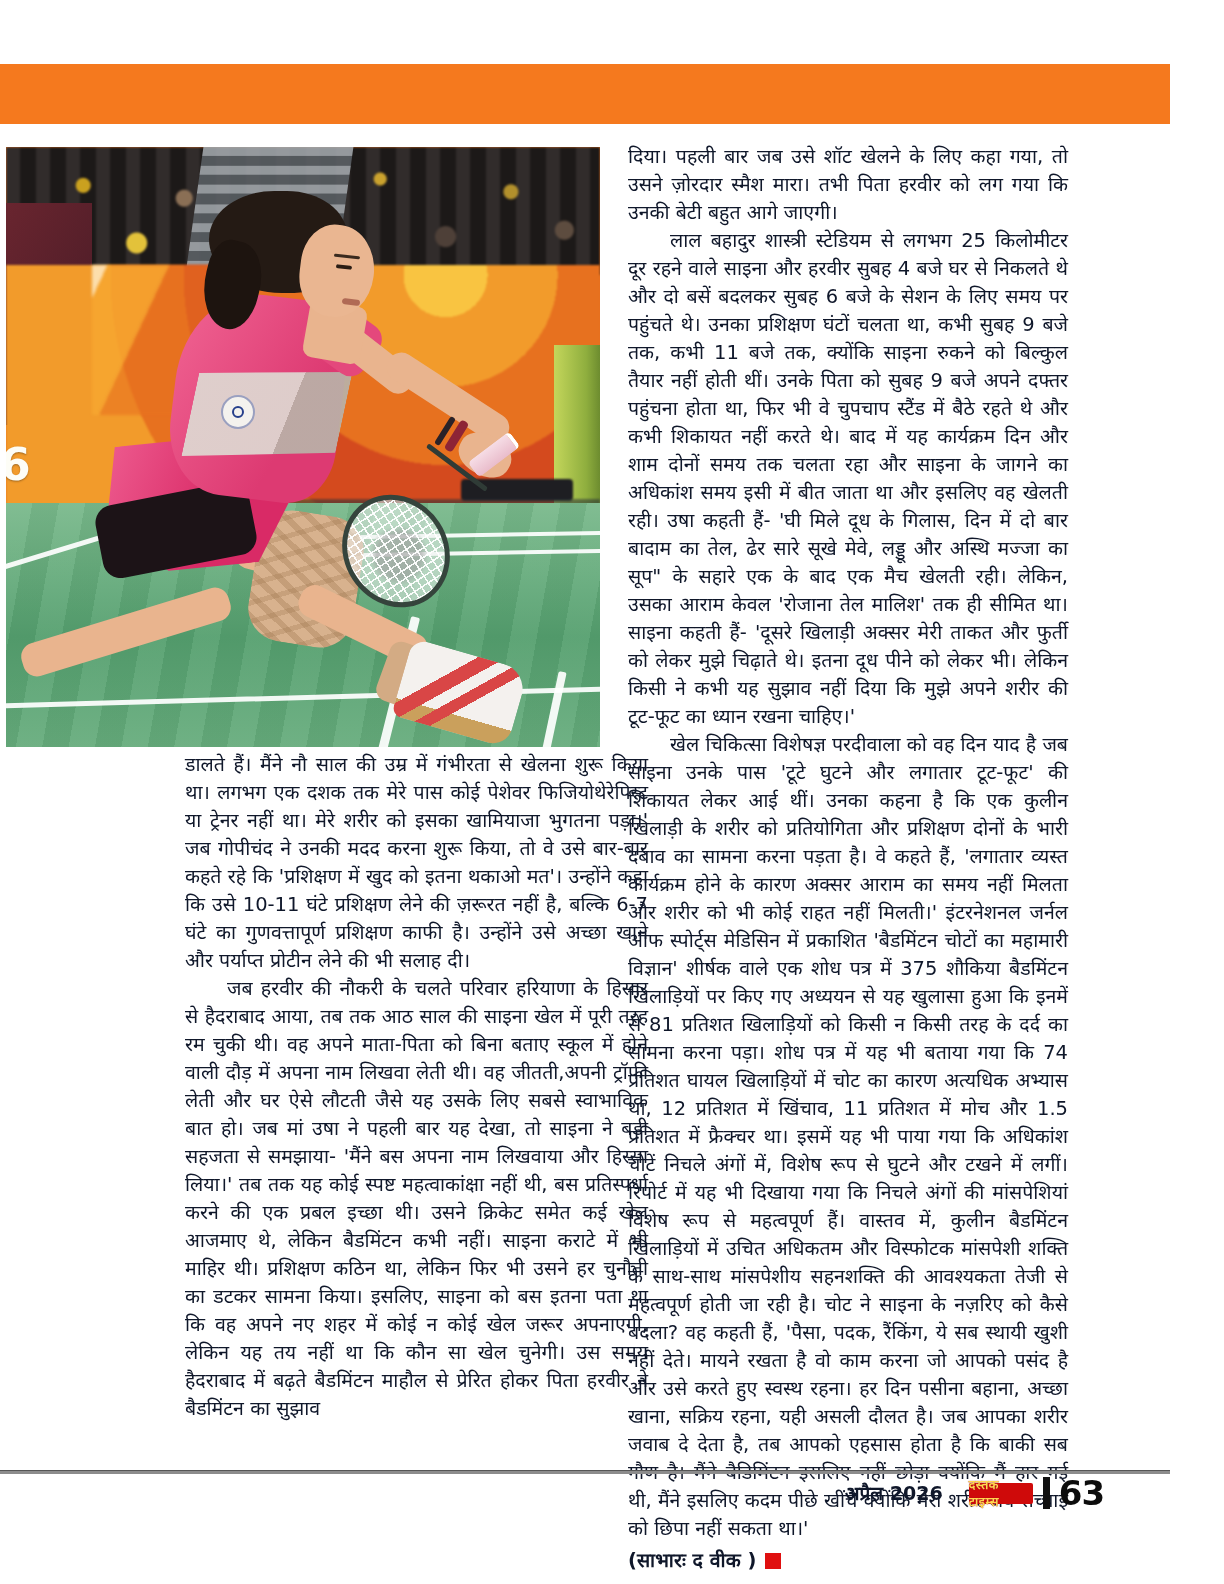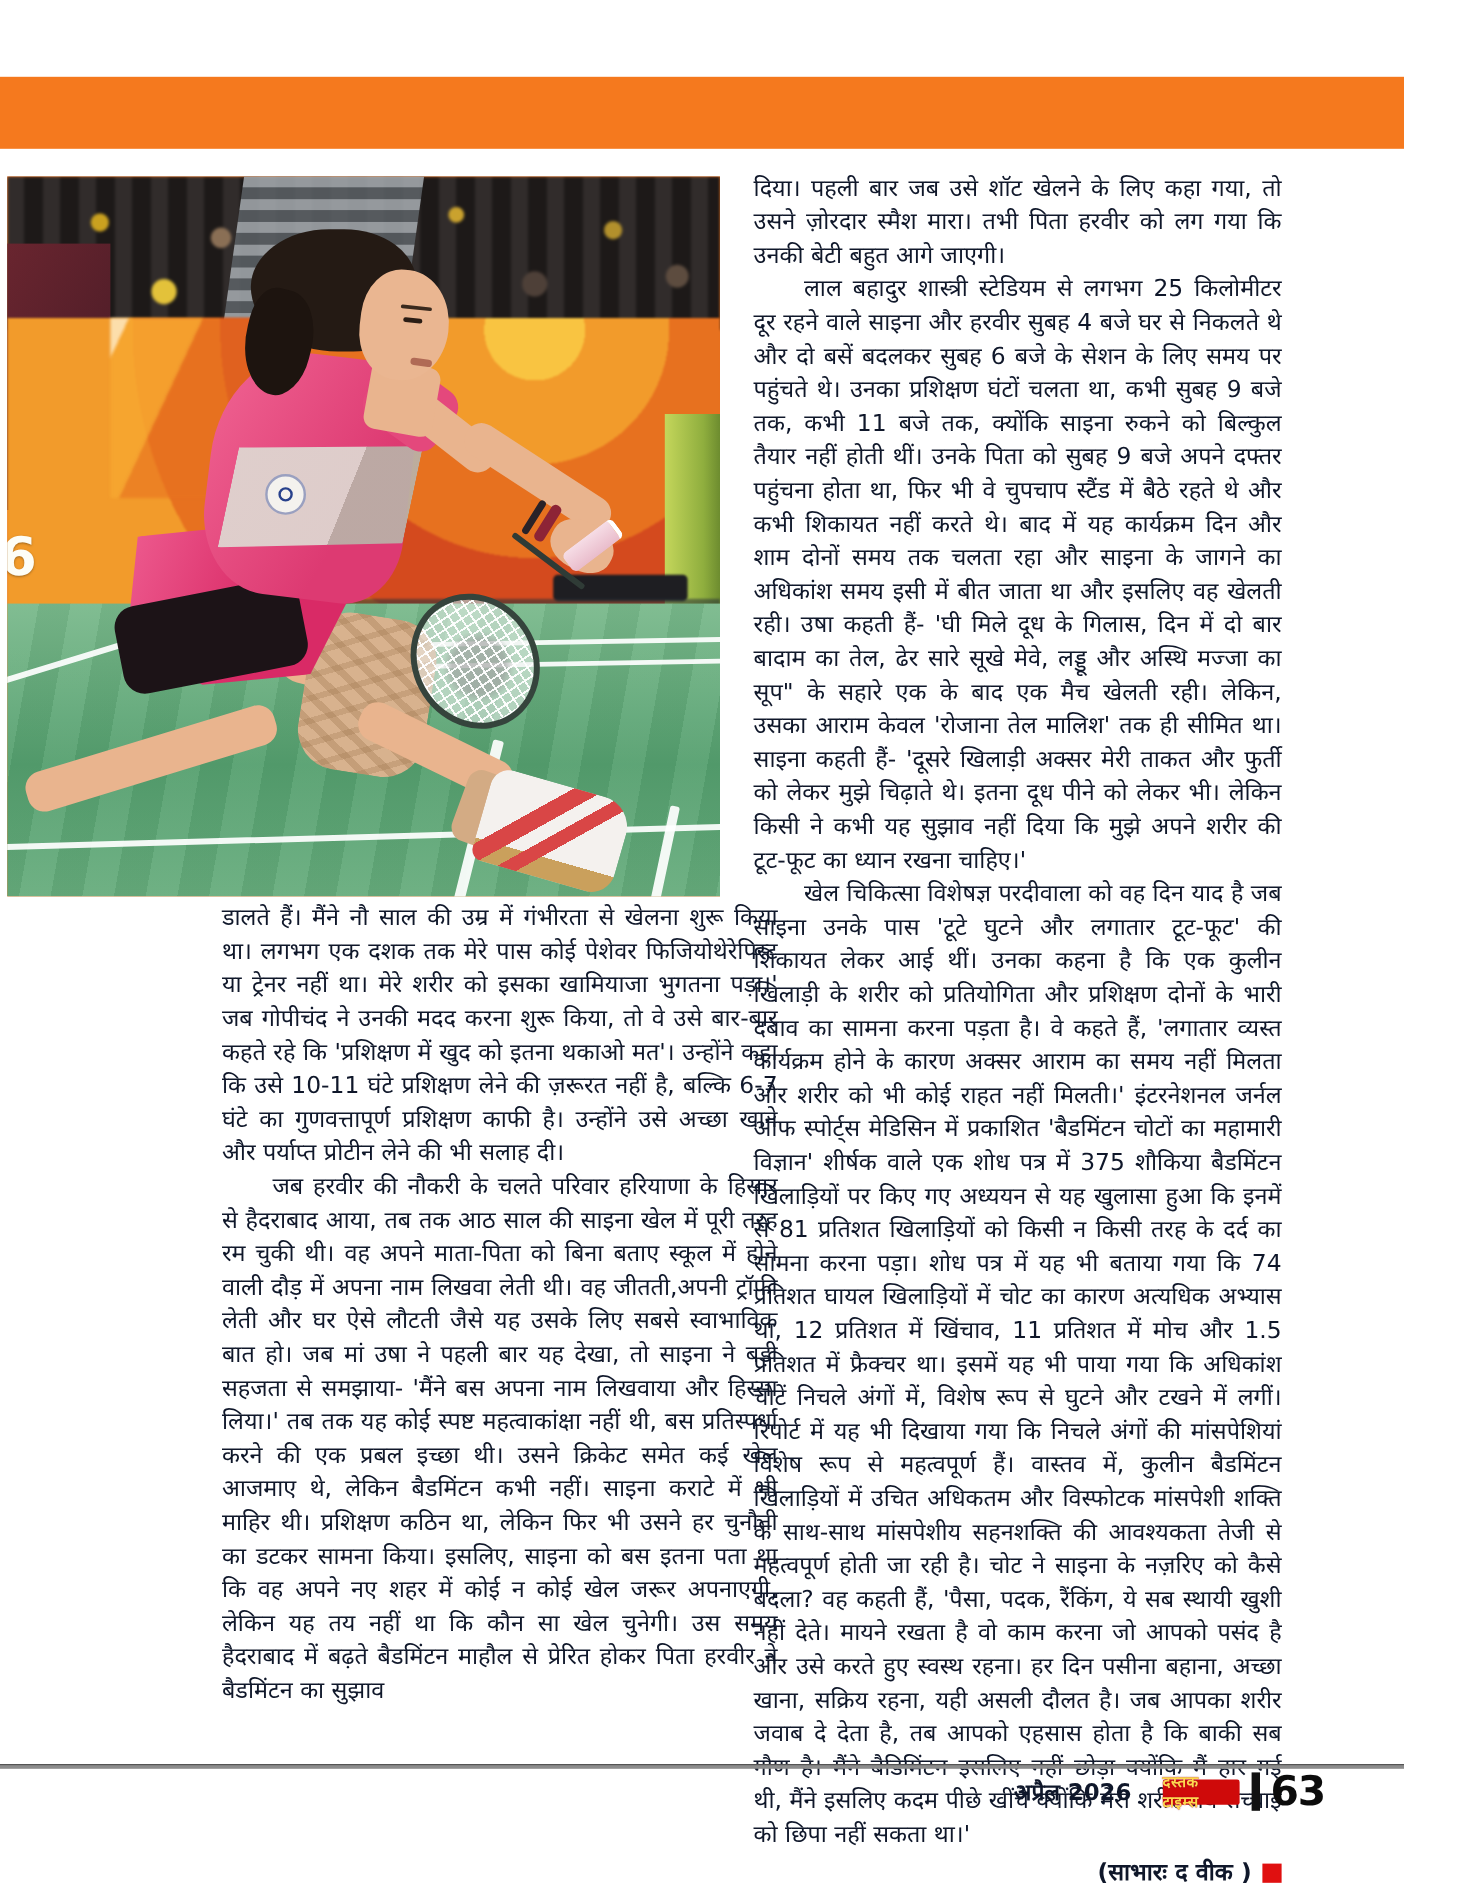--- a/index.html
+++ b/index.html
@@ -7,21 +7,21 @@
         font-family:"DejaVu Sans","Liberation Sans",sans-serif;}
 
   
   .orange-band{position:absolute;left:0;top:64px;width:1170px;height:60px;}
 
   
   .col{position:absolute;text-align:justify;font-size:19.5px;line-height:28px;color:#0f172a;}
   .col p{margin:0;padding:0;}
   .col p.indent{text-indent:42px;}
   .subhead{font-weight:bold;font-size:24px;line-height:30px;margin:20px 0 13px 0;text-align:left;}
-  .credit{ text-align:right;font-weight:bold;margin-top:4px;}
+  .credit{ text-align:left;font-weight:bold;margin-top:4px;}
   .credit-square{display:inline-block;width:16px;height:16px;margin-left:9px;vertical-align:-2px;}
 
   
   .footer-rule{position:absolute;left:0;top:1470px;width:1170px;height:3px;background:#8c8c8c;border-top:1px solid #555;}
   .footer{position:absolute;left:845px;top:1476px;height:34px;display:flex;align-items:center;}
   .f-date{font-weight:bold;font-size:19px;color:#0f172a;}
   .f-logo{margin-left:26px;width:64px;height:21px;border-radius:2px;display:flex;align-items:center;justify-content:center;
           font-size:12.5px;font-weight:bold;letter-spacing:.5px;text-shadow:0 0 1px #803;}
   .f-bar{width:7px;height:32px;background:#111;margin-left:10px;}
   .f-page{font-size:34px;font-weight:700;color:#0c0c0c;margin-left:9px;letter-spacing:-1px;}

